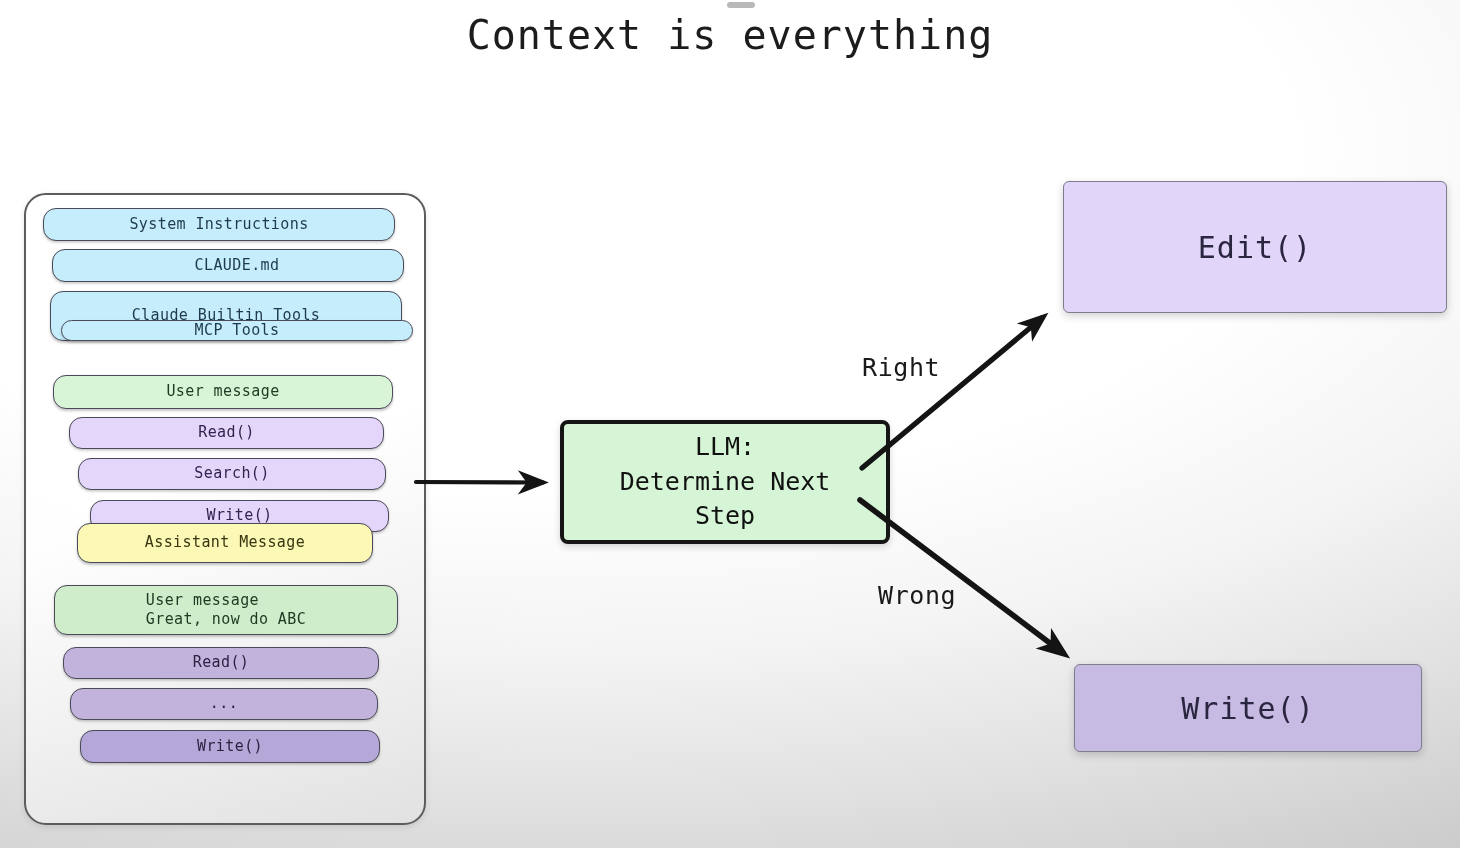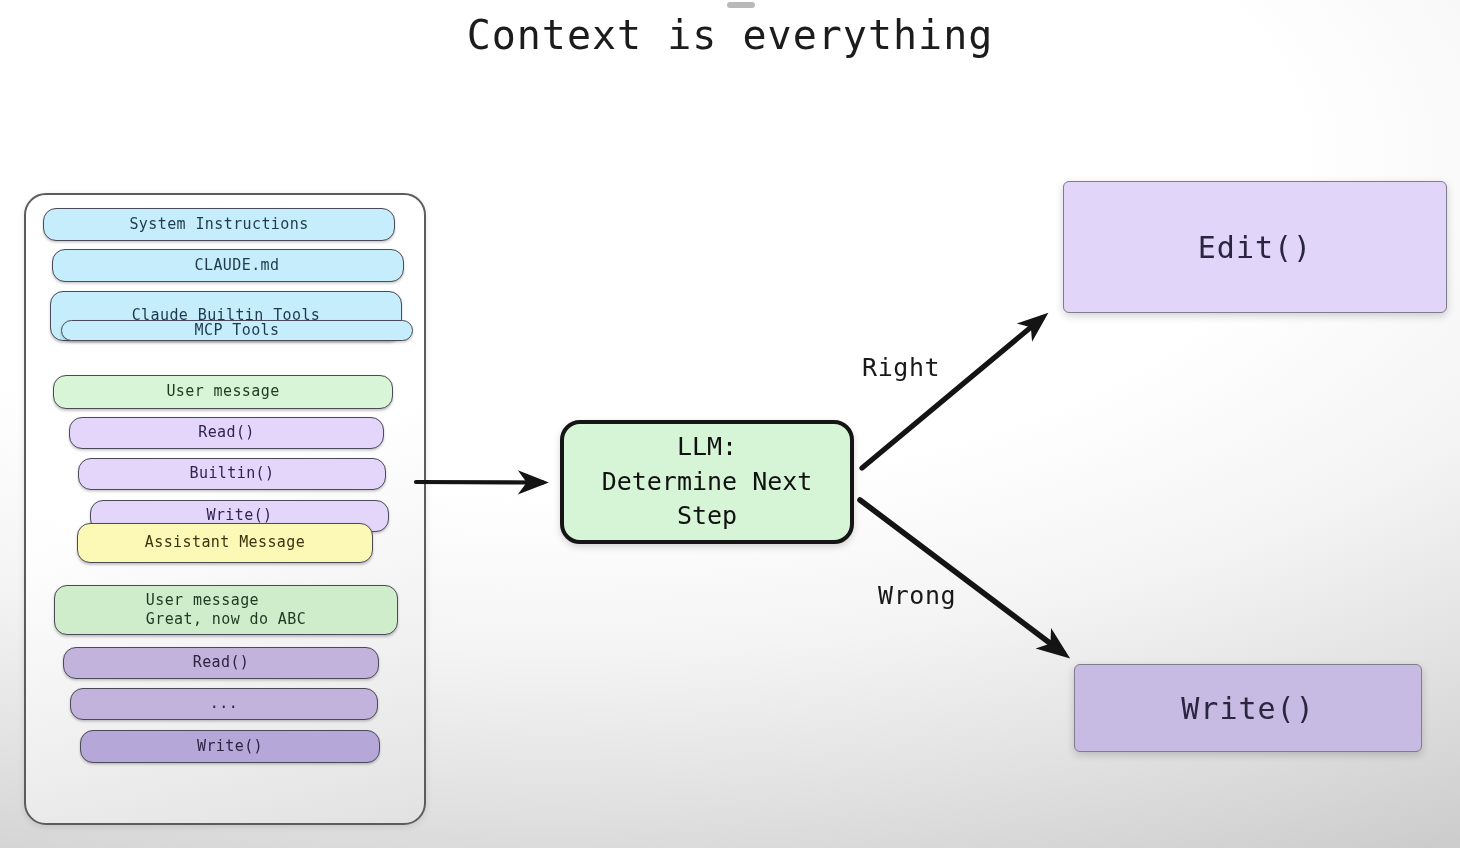--- a/index.html
+++ b/index.html
@@ -83,25 +83,25 @@
     box-shadow: 0 1.5px 2.5px rgba(0,0,0,0.22);
     line-height: 1.28;
   }
   .pill.two-line { font-size: 15px; }
 
   
   .llm-node {
     position: absolute;
     left: 560px;
     top: 420px;
-    width: 294px;
+    width: 330px;
     height: 124px;
     box-sizing: border-box;
     border: 4px solid #151515;
-    border-radius: 20px;
+    border-radius: 8px;
     background: #d6f5d6;
     display: flex;
     align-items: center;
     justify-content: center;
     text-align: center;
     font-size: 25px;
     line-height: 1.38;
     color: #111;
     white-space: pre-line;
     box-shadow: 0 3px 7px rgba(0,0,0,0.16);
@@ -157,21 +157,21 @@
 
 
   <div class="context-panel">
     <div id="pill-holder">
         <div class="pill" style="left: 17px; top: 13px; width: 352px; height: 33px; font-size: 15px; background: rgb(197, 237, 252); color: rgb(31, 58, 77);">System Instructions</div>
         <div class="pill" style="left: 26px; top: 54px; width: 352px; height: 33px; font-size: 15px; background: rgb(197, 237, 252); color: rgb(31, 58, 77); padding-left: 18px;">CLAUDE.md</div>
         <div class="pill" style="left: 24px; top: 96px; width: 352px; height: 50px; font-size: 15px; background: rgb(197, 237, 252); color: rgb(31, 58, 77);">Claude Builtin Tools</div>
         <div class="pill" style="left: 23px; top: 125px; width: 352px; height: 21px; font-size: 15px; background: rgb(197, 237, 252); color: rgb(31, 58, 77); margin-left: 12px;">MCP Tools</div>
         <div class="pill" style="left: 27px; top: 180px; width: 340px; height: 34px; font-size: 15px; background: rgb(217, 245, 216); color: rgb(29, 58, 34);">User message</div>
         <div class="pill" style="left: 43px; top: 222px; width: 315px; height: 32px; font-size: 15px; background: rgb(228, 213, 250); color: rgb(47, 36, 80);">Read()</div>
-        <div class="pill" style="left: 52px; top: 263px; width: 308px; height: 32px; font-size: 15px; background: rgb(228, 213, 250); color: rgb(47, 36, 80);">Builtin()</div>
+        <div class="pill" style="left: 52px; top: 263px; width: 308px; height: 32px; font-size: 15px; background: rgb(228, 213, 250); color: rgb(47, 36, 80);">Search()</div>
         <div class="pill" style="left: 64px; top: 305px; width: 299px; height: 32px; font-size: 15px; background: rgb(228, 213, 250); color: rgb(47, 36, 80);">Write()</div>
         <div class="pill" style="left: 51px; top: 328px; width: 296px; height: 40px; font-size: 15px; background: rgb(252, 249, 182); color: rgb(58, 52, 16);">Assistant Message</div>
         <div class="pill two-line" style="left: 28px; top: 390px; width: 344px; height: 50px; font-size: 15px; background: rgb(207, 236, 203); color: rgb(29, 58, 34);">User message
 Great, now do ABC</div>
         <div class="pill" style="left: 37px; top: 452px; width: 316px; height: 32px; font-size: 15px; background: rgb(194, 179, 221); color: rgb(43, 34, 64);">Read()</div>
         <div class="pill" style="left: 44px; top: 493px; width: 308px; height: 32px; font-size: 15px; background: rgb(194, 179, 221); color: rgb(43, 34, 64);">...</div>
         <div class="pill" style="left: 54px; top: 535px; width: 300px; height: 33px; font-size: 15px; background: rgb(181, 167, 216); color: rgb(43, 34, 64);">Write()</div>
       </div>
   </div>
 

